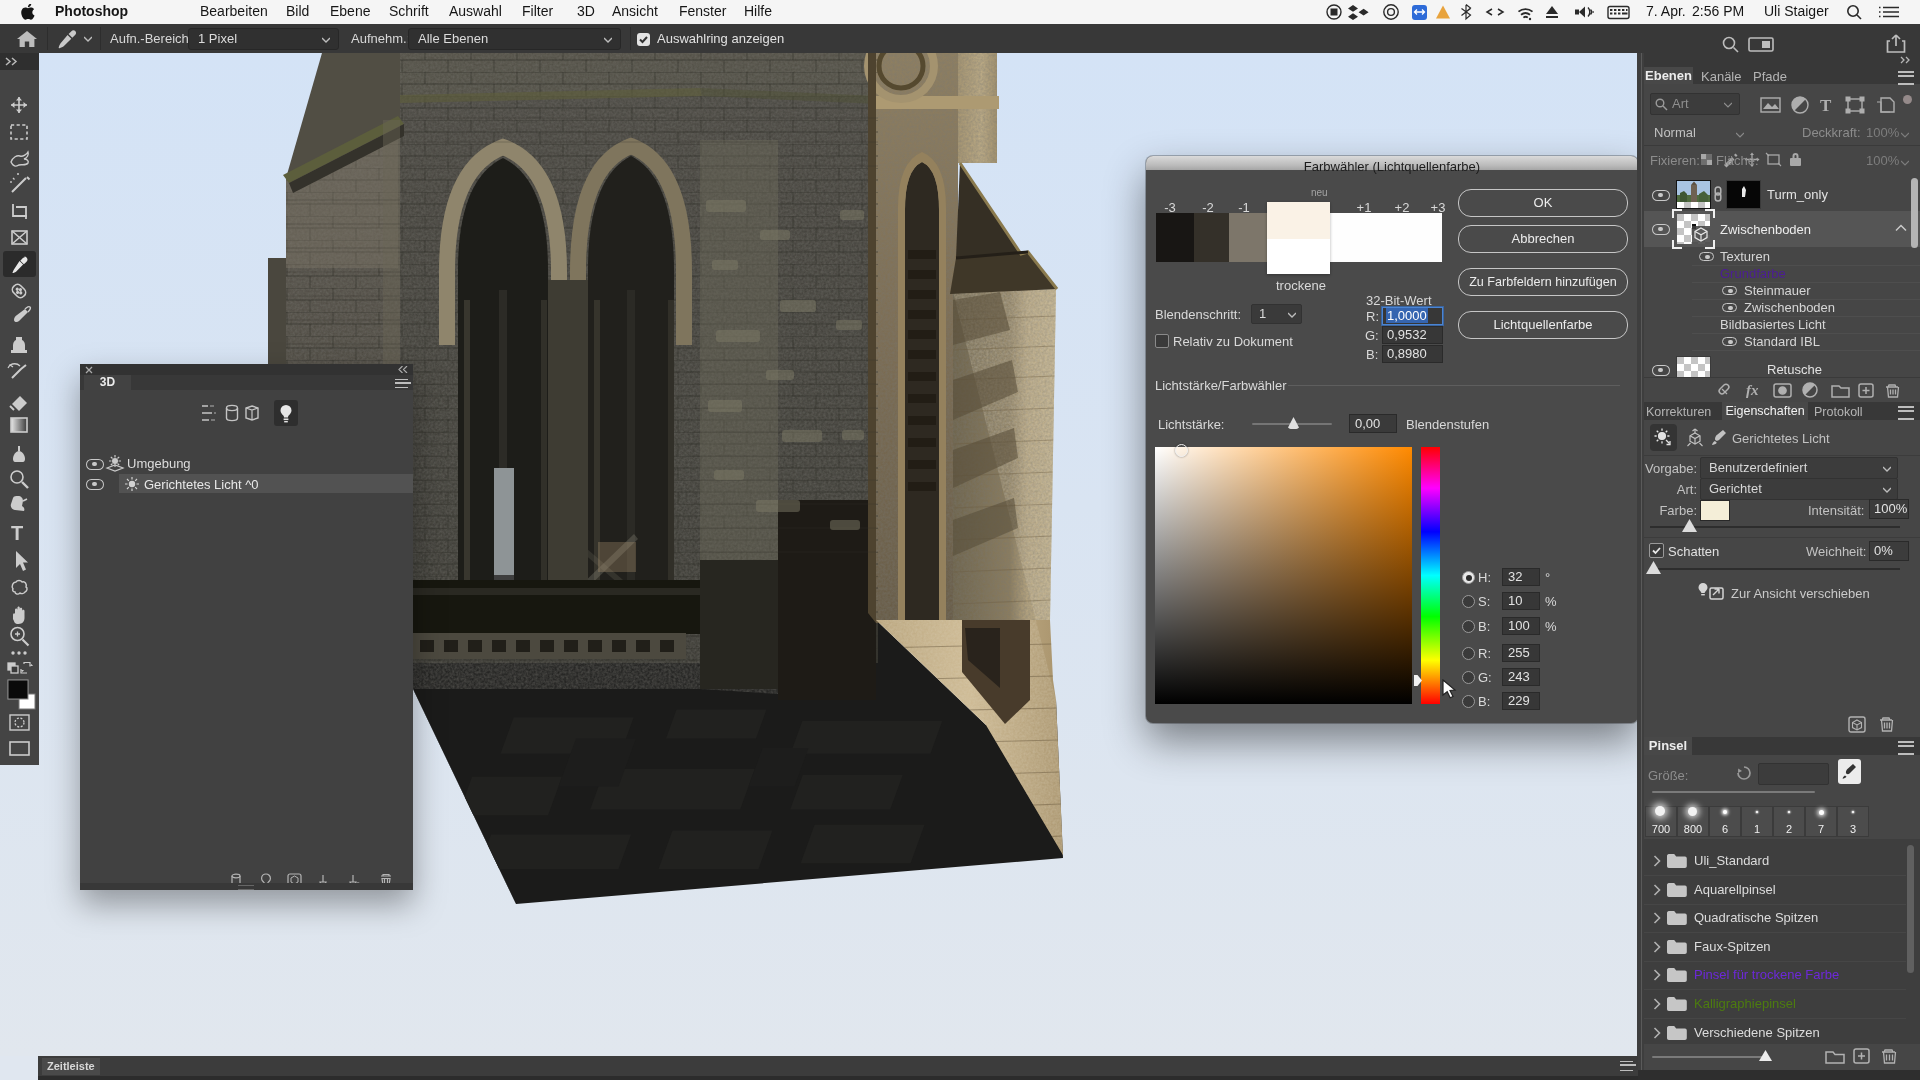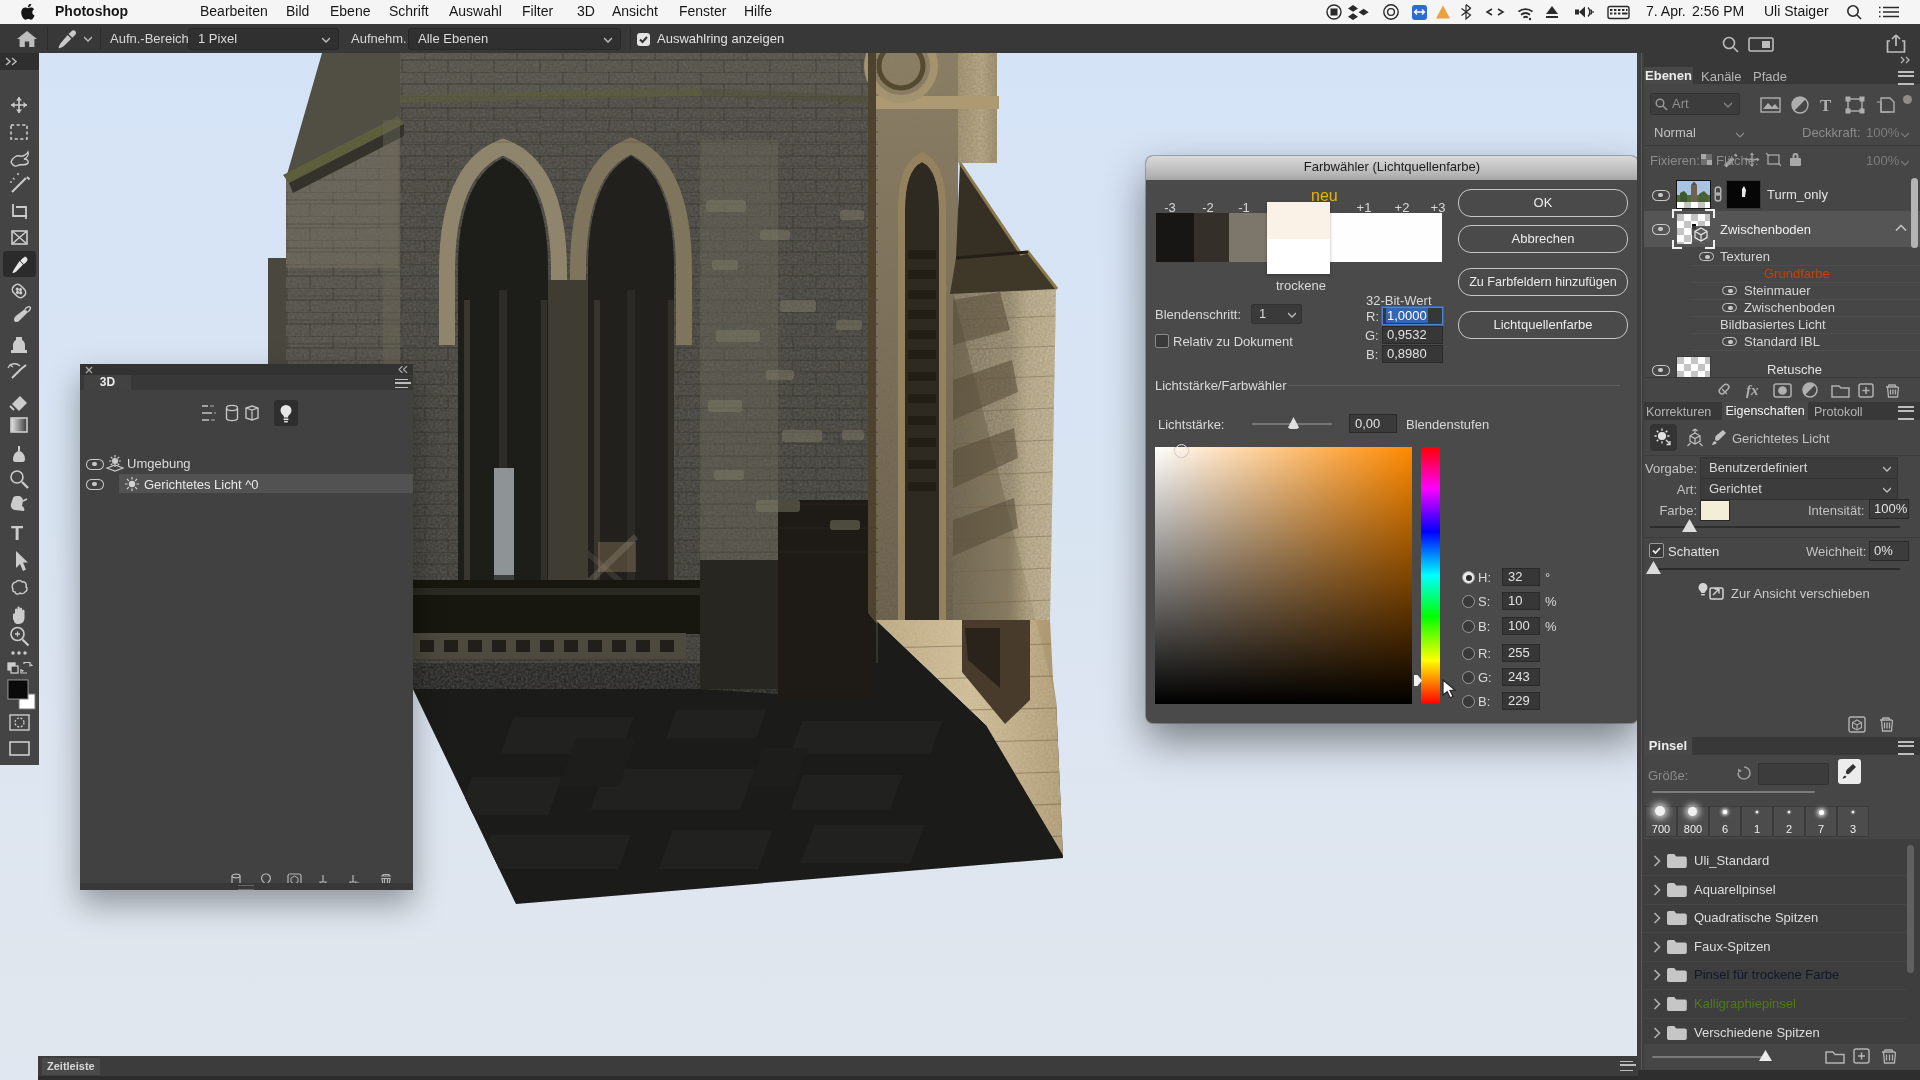--- a/index.html
+++ b/index.html
@@ -583,24 +583,24 @@
           <circle cx="130" cy="13" r="2.2" stroke-width="1"></circle>
     <path d="M153 4h10M155 4v-1.5h6V4M154 6.5l1 7h6l1-7z M156.5 7v4.5M159.5 7v4.5" stroke-width="1.2"></path>
    </g>
   </svg>
  </div>
  <div class="abs" style="left:0;top:519px;width:333px;height:7px;background:#383838;">
   <div class="abs" style="left:158px;top:2px;width:16px;height:3px;border-top:1px solid #666;border-bottom:1px solid #666;"></div>
  </div>
 </div>
 <div id="dlg">
- <div class="abs" style="left:0;top:0;width:492px;height:24px;border-radius:7px 7px 0 0;background:linear-gradient(180deg,#dadada,#b9b9b9 70%,#a6a6a6);">
+ <div class="abs" style="left:0;top:0;width:492px;height:14px;border-radius:7px 7px 0 0;background:linear-gradient(180deg,#dadada,#b9b9b9 70%,#a6a6a6);">
   <div class="t" style="left:0;right:0;top:3px;text-align:center;font-size:13px;color:#1c1c1c;position:absolute;">Farbwähler (Lichtquellenfarbe)</div>
  </div>
- <span class="t" style="left:165px;top:31px;font-size:16px;color:#eab308;">neu</span>
+ <span class="t" style="left:165px;top:31px;font-size:10px;color:#a3a3a3;">neu</span>
  <span class="t" style="left:4px;top:44px;width:40px;text-align:center;font-size:13px;color:#d9d9d9;position:absolute;">-3</span>
  <span class="t" style="left:42px;top:44px;width:40px;text-align:center;font-size:13px;color:#d9d9d9;position:absolute;">-2</span>
  <span class="t" style="left:78px;top:44px;width:40px;text-align:center;font-size:13px;color:#d9d9d9;position:absolute;">-1</span>
  <span class="t" style="left:198px;top:44px;width:40px;text-align:center;font-size:13px;color:#d9d9d9;position:absolute;">+1</span>
  <span class="t" style="left:236px;top:44px;width:40px;text-align:center;font-size:13px;color:#d9d9d9;position:absolute;">+2</span>
  <span class="t" style="left:272px;top:44px;width:40px;text-align:center;font-size:13px;color:#d9d9d9;position:absolute;">+3</span>
  <div class="abs" style="left:10px;top:57px;width:38px;height:49px;background:#181614;"></div>
  <div class="abs" style="left:48px;top:57px;width:35px;height:49px;background:#343029;"></div>
  <div class="abs" style="left:83px;top:57px;width:38px;height:49px;background:#7d766a;"></div>
  <div class="abs" style="left:184px;top:57px;width:38px;height:49px;background:#fefefe;"></div>
@@ -813,21 +813,21 @@
         <path d="M1 9V1h9M33 1h9v8M42 31v8h-9M10 39H1v-8"></path>
       </g>
     </svg>
 <span class="lbl" style="left:1720px;top:222px;color:#ececec;">Zwischenboden</span>
 <svg class="abs" style="left:1895px;top:224px" width="12" height="8" viewBox="0 0 12 8">
       <path d="M1 6.5L6 1.5l5 5" stroke="#c9c9c9" stroke-width="1.5" fill="none"></path>
     </svg>
 <div class="eye" style="left:1699px;top:252px;width:13px;height:7px;border-width:1.4px;"></div>
 <span class="lbl" style="left:1720px;top:249px;color:#d6d6d6;">Texturen</span>
 <div class="abs" style="left:1692px;top:265px;width:228px;height:1px;background:#4e4e4e;"></div>
-<span class="lbl" style="left:1720px;top:266px;color:#c2410c;margin-left:44px;">Grundfarbe</span>
+<span class="lbl" style="left:1720px;top:266px;color:#4c1d95;">Grundfarbe</span>
 <div class="abs" style="left:1692px;top:282px;width:228px;height:1px;background:#4e4e4e;"></div>
 <div class="eye" style="left:1722px;top:286px;width:13px;height:7px;border-width:1.4px;"></div>
 <span class="lbl" style="left:1744px;top:283px;color:#d6d6d6;">Steinmauer</span>
 <div class="abs" style="left:1692px;top:299px;width:228px;height:1px;background:#4e4e4e;"></div>
 <div class="eye" style="left:1722px;top:303px;width:13px;height:7px;border-width:1.4px;"></div>
 <span class="lbl" style="left:1744px;top:300px;color:#d6d6d6;">Zwischenboden</span>
 <div class="abs" style="left:1692px;top:316px;width:228px;height:1px;background:#4e4e4e;"></div>
 <span class="lbl" style="left:1720px;top:317px;color:#d6d6d6;">Bildbasiertes Licht</span>
 <div class="abs" style="left:1692px;top:333px;width:228px;height:1px;background:#4e4e4e;"></div>
 <div class="eye" style="left:1722px;top:337px;width:13px;height:7px;border-width:1.4px;"></div>
@@ -1003,21 +1003,21 @@
       <path d="M1 3c0-1 .7-2 1.8-2h5.4l2 2.5H19c1 0 1.8.9 1.8 2V13c0 1-.8 2-1.8 2H2.8C1.7 15 1 14 1 13z" fill="#c6c6c6"></path>
     </svg>
 <span class="lbl" style="left:1694px;top:938.8000000000001px;color:#dcdcdc;">Faux-Spitzen</span>
 <div class="abs" style="left:1644px;top:960.8000000000001px;width:262px;height:1px;background:#464646;"></div>
 <svg class="abs" style="left:1653px;top:969.4000000000001px" width="8" height="12" viewBox="0 0 8 12">
       <path d="M1.5 1l5 5-5 5" stroke="#b0b0b0" stroke-width="1.6" fill="none"></path>
     </svg>
 <svg class="abs" style="left:1666px;top:967.4000000000001px" width="21" height="16" viewBox="0 0 21 16">
       <path d="M1 3c0-1 .7-2 1.8-2h5.4l2 2.5H19c1 0 1.8.9 1.8 2V13c0 1-.8 2-1.8 2H2.8C1.7 15 1 14 1 13z" fill="#c6c6c6"></path>
     </svg>
-<span class="lbl" style="left:1694px;top:967.4000000000001px;color:#0f172a;">Pinsel für trockene Farbe</span>
+<span class="lbl" style="left:1694px;top:967.4000000000001px;color:#6d28d9;">Pinsel für trockene Farbe</span>
 <div class="abs" style="left:1644px;top:989.4000000000001px;width:262px;height:1px;background:#464646;"></div>
 <svg class="abs" style="left:1653px;top:998.0000000000001px" width="8" height="12" viewBox="0 0 8 12">
       <path d="M1.5 1l5 5-5 5" stroke="#b0b0b0" stroke-width="1.6" fill="none"></path>
     </svg>
 <svg class="abs" style="left:1666px;top:996.0000000000001px" width="21" height="16" viewBox="0 0 21 16">
       <path d="M1 3c0-1 .7-2 1.8-2h5.4l2 2.5H19c1 0 1.8.9 1.8 2V13c0 1-.8 2-1.8 2H2.8C1.7 15 1 14 1 13z" fill="#c6c6c6"></path>
     </svg>
 <span class="lbl" style="left:1694px;top:996.0000000000001px;color:#4d7c0f;">Kalligraphiepinsel</span>
 <div class="abs" style="left:1644px;top:1018.0000000000001px;width:262px;height:1px;background:#464646;"></div>
 <svg class="abs" style="left:1653px;top:1026.6000000000001px" width="8" height="12" viewBox="0 0 8 12">

